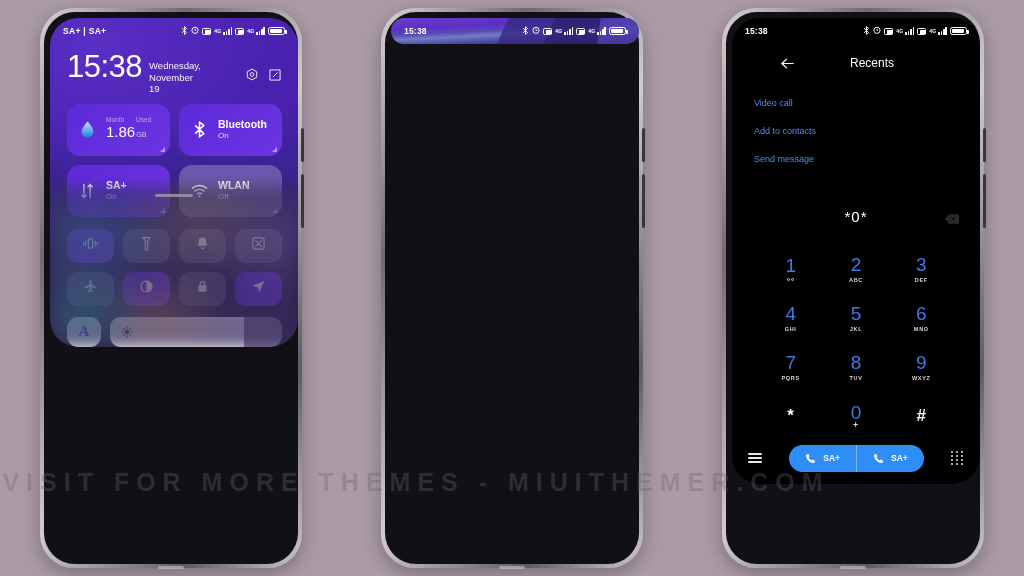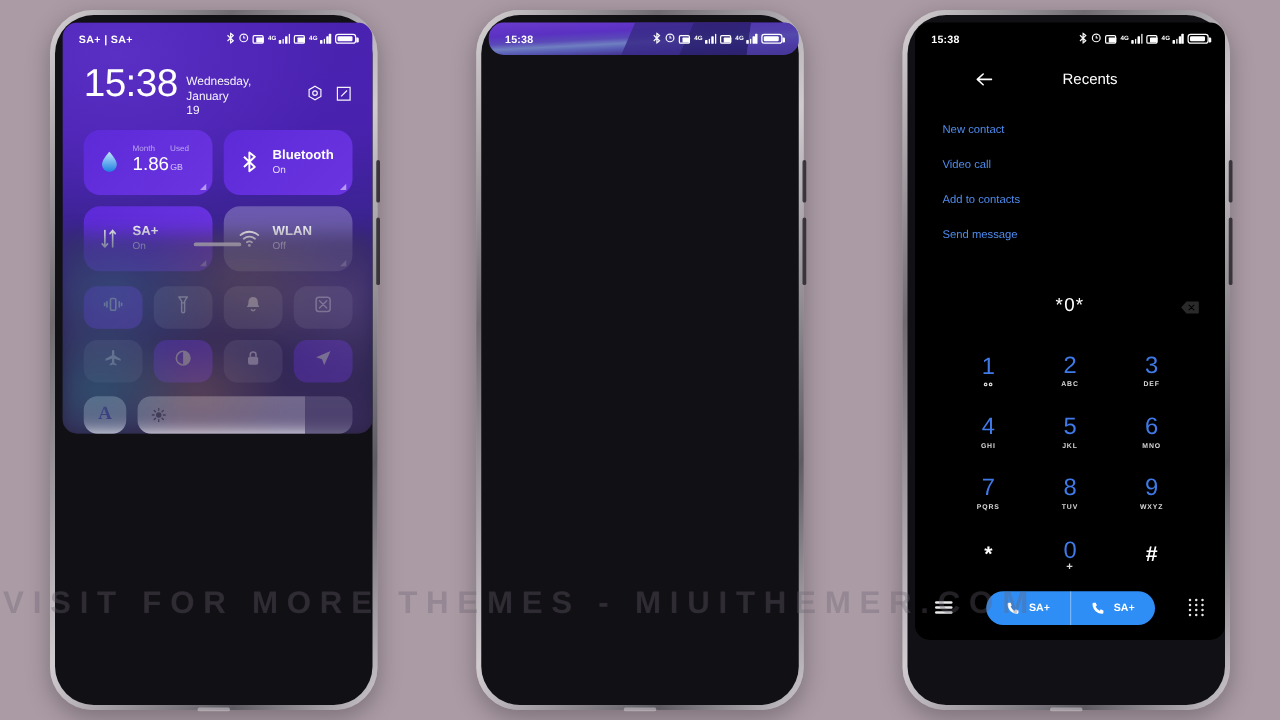--- a/index.html
+++ b/index.html
@@ -32,21 +32,21 @@
   }
   .phone.p1{ left:40px; }
   .phone.p2{ left:381px; }
   .phone.p3{ left:722px; }
   .bezel{
     position:absolute; inset:4px; border-radius:31px;
     background:#111015;
     padding:3px;
   }
   .screen{
-    position:absolute; inset:3px; border-radius:12px;
+    position:absolute; inset:3px; border-radius:28px;
     overflow:hidden;
   }
   .sidebtn{
     position:absolute; right:-2px; width:3px; border-radius:2px;
     background:rgba(40,38,44,.85);
   }
   .sb1{ top:120px; height:34px; }
   .sb2{ top:166px; height:54px; }
   .speaker{
     position:absolute; bottom:-1px; left:50%; transform:translateX(-50%);
@@ -266,21 +266,21 @@
             </span>
           <span class="batt">
               <i></i>
             </span>
         </div>
       </div>
 
       <div class="clockrow">
         <div class="bigclock">15:38</div>
         <div class="datecol">
-          <div class="dateline">Wednesday, January</div>
+          <div class="dateline">Wednesday, November</div>
           <div class="dateline">19</div>
         </div>
         <div class="clockacts">
           <span class="cacts-i">
             <svg viewBox="0 0 16 16" width="14" height="14">
                 <path d="M8 1.2 13.4 4.3v6.2L8 13.6 2.6 10.5V4.3z" fill="none" stroke="#fff" stroke-width="1.1"></path>
                 <circle cx="8" cy="7.4" r="2.1" fill="none" stroke="#fff" stroke-width="1.1"></circle>
               </svg>
           </span>
           <span class="cacts-i">
@@ -578,21 +578,20 @@
       <div class="dial-head">
         <span class="back-a">
           <svg viewBox="0 0 18 18" width="17" height="17">
               <path d="M15 9H3M3 9l5-4.6M3 9l5 4.6" fill="none" stroke="#fff" stroke-width="1.3" stroke-linecap="round" stroke-linejoin="round"></path>
             </svg>
         </span>
         <span class="dial-title">Recents</span>
       </div>
 
       <div class="menu-list">
-        <div class="menu-it">New contact</div>
         <div class="menu-it">Video call</div>
         <div class="menu-it">Add to contacts</div>
         <div class="menu-it">Send message</div>
       </div>
 
       <div class="num-display">
         <span class="num-txt">*0*</span>
         <span class="del-ic">
           <svg viewBox="0 0 20 14" width="16" height="11">
               <path d="M6.4 1h11.6a1 1 0 0 1 1 1v10a1 1 0 0 1-1 1H6.4L1 7z" fill="#555"></path>

